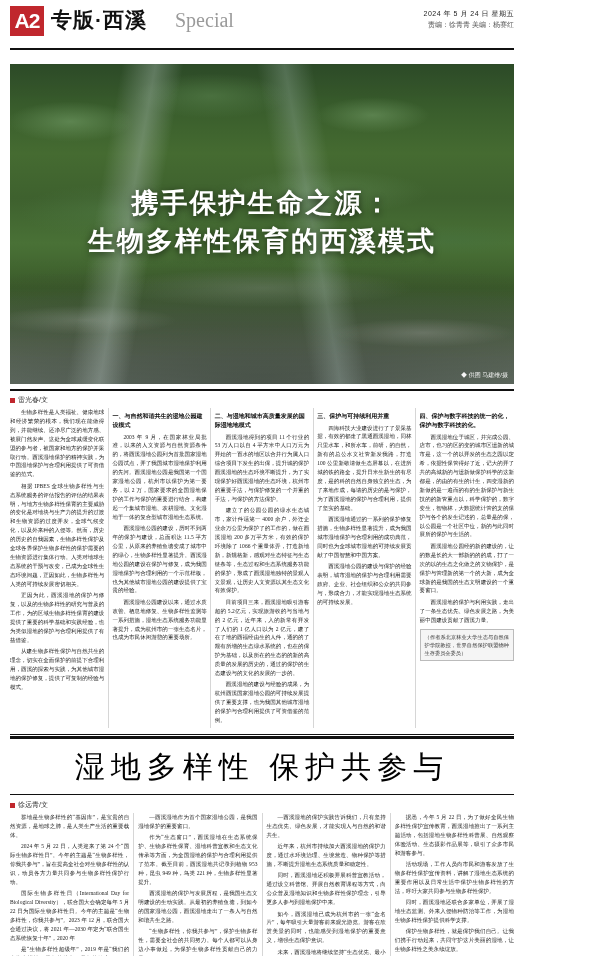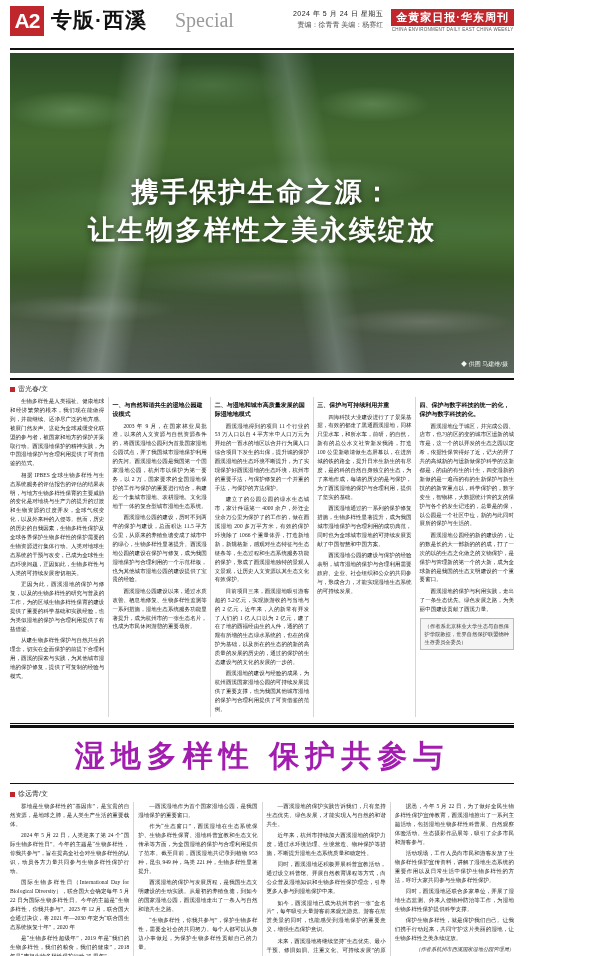--- a/index.html
+++ b/index.html
@@ -28,21 +28,21 @@
   .mh-date .row1 { letter-spacing:.5px; }
   .mh-date .row2 { color:#555; }
   .mh-logo { text-align:center; }
   .mh-logo-top {
     background:#c0272d; color:#fff; font-size:11px; font-weight:bold; padding:1px 5px;
     font-family:"Liberation Sans", sans-serif; letter-spacing:1px; white-space:nowrap;
   }
   .mh-logo-sub { font-size:4.5px; color:#555; letter-spacing:.3px; margin-top:1px; font-family:"Liberation Sans", sans-serif; }
 
   
-  .hero { position:relative; margin-top:3px; height:320px; overflow:hidden; }
+  .hero { position:relative; margin-top:14px; height:320px; overflow:hidden; }
   .hero-img {
     position:absolute; inset:0;
     background:
       radial-gradient(ellipse 120% 60% at 50% 100%, rgba(60,70,60,.55), rgba(0,0,0,0) 70%),
       linear-gradient(#2d4a28 0%, #3a5c2e 14%, #466a33 28%, #3f6030 42%, #4a7038 56%, #3d5c2d 70%, #54684a 82%, #6d7b6a 92%, #7c8a7e 100%);
     filter:saturate(1.05);
   }
   .hero-img::before {
     content:""; position:absolute; inset:0;
     background:
@@ -95,22 +95,22 @@
     border:1px solid #bbb; background:#f5f5f5; font-size:5.2px; line-height:1.6;
     padding:3px 4px; margin-top:4px; text-align:justify; color:#333;
   }
 
   
   .mid-rule { height:1px; background:#111; margin:6px 0 0; }
   .mid-rule2 { height:3px; background:#111; margin:1.5px 0 8px; }
 
   
   .headline2 {
-    text-align:center; font-family:"Liberation Sans", sans-serif; font-weight:bold;
-    font-size:30px; letter-spacing:6px; color:#a21caf; margin:4px 0 6px;
+    text-align:center; font-family:"Liberation Sans", sans-serif; font-weight:normal;
+    font-size:30px; letter-spacing:6px; color:#000000; margin:4px 0 6px;
   }
   .rule-thin { height:1px; background:#111; margin:4px 0 5px; }
   .cols4 { display:grid; grid-template-columns:repeat(4,1fr); column-gap:9px; }
   .cols4 .col::after { right:-5px; }
   .end-mark { font-size:5.2px; text-align:right; color:#333; margin-top:3px; font-style:italic; }
 </style>
 </head>
 <body>
 
 <div class="page">
@@ -119,32 +119,28 @@
     <div class="page-badge">A2</div>
     <div class="masthead-title">
       <span class="mh-cn">专版·西溪</span>
       <span class="mh-en">Special</span>
     </div>
     <div class="masthead-right">
       <div class="mh-date">
         <div class="row1">2024 年 5 月 24 日    星期五</div>
         <div class="row2">责编：徐青青    美编：杨赛红</div>
       </div>
-      <div class="mh-logo">
-        <div class="mh-logo-top">金黄家日报·华东周刊</div>
-        <div class="mh-logo-sub">CHINA ENVIRONMENT DAILY EAST CHINA WEEKLY</div>
-      </div>
     </div>
   </div>
 
   <div class="hero">
     <div class="hero-img"></div>
     <div class="hero-title">
       <div class="l1">携手保护生命之源：</div>
-      <div class="l2">让生物多样性之美永续绽放</div>
+      <div class="l2">生物多样性保育的西溪模式</div>
     </div>
     <div class="hero-credit">◆ 供图    马建维/摄</div>
   </div>
 
   <div class="sec-rule"></div>
   <div class="byline">
     <span class="sq"></span>
     <span>雷光春/文</span>
   </div>
 

